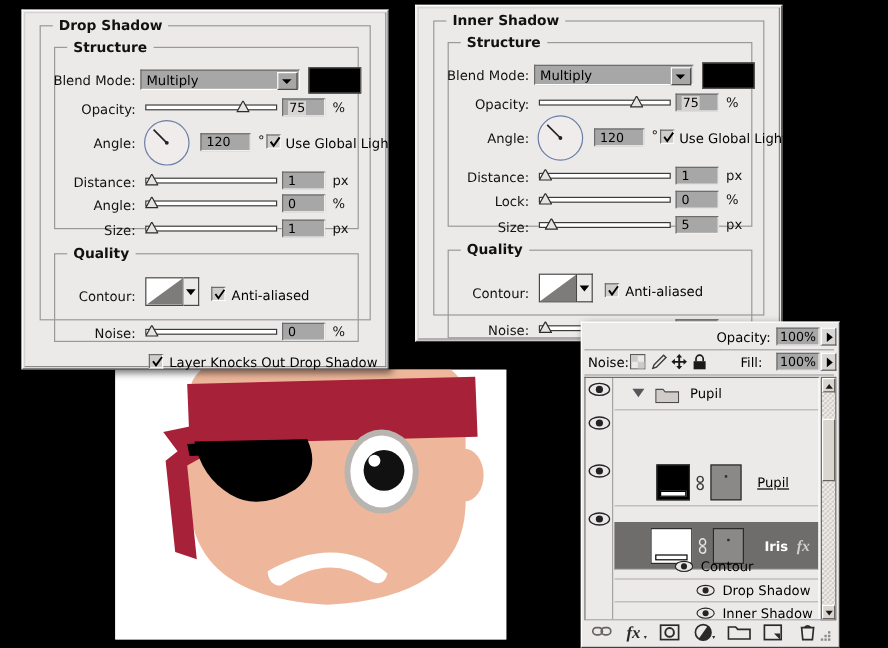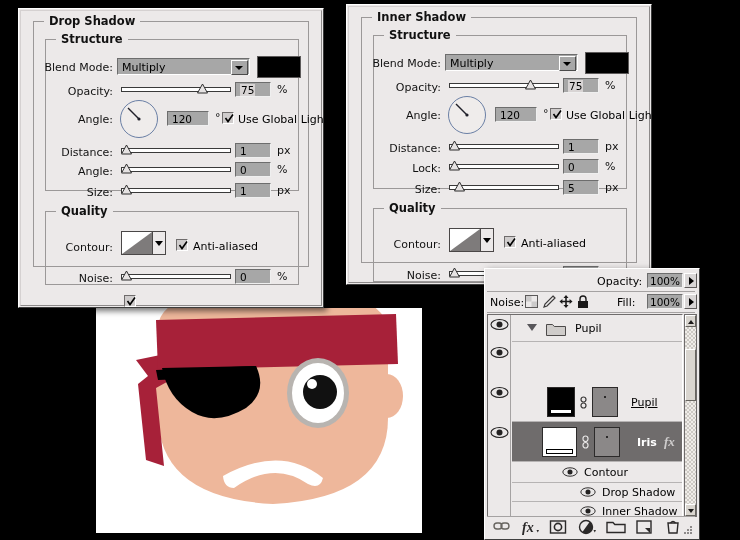--- a/index.html
+++ b/index.html
@@ -359,20 +359,21 @@
       <div class="numf" style="left:214px;top:258px;width:36px;">
         <span>0</span>
       </div>
       <span class="unit" style="left:256px;top:259px;">%</span>
 
       <div class="cbx" style="left:103px;top:284px;">
         <svg width="11" height="11">
             <path d="M1.5 5 L4 8.5 L9 1.5" stroke="#000" stroke-width="1.6" fill="none"></path>
           </svg>
       </div>
+      <span class="cbxlbl" style="left:120px;top:285px;">Layer Knocks Out Drop Shadow</span>
     </div>
   </div>
 
   <div class="psdlg" id="dlg-is" style="left:346px;top:4px;width:304px;height:279px;">
     <div class="inner">
 
       <div class="grp" style="left:12px;top:10px;width:274px;height:244px;">
         <span class="grp-lbl">Inner Shadow</span>
       </div>
 
@@ -596,21 +597,21 @@
               <rect x="2" y="1" width="5" height="5" rx="2.5" fill="none" stroke="#3a3838" stroke-width="1.2"></rect>
               <rect x="2" y="7" width="5" height="5" rx="2.5" fill="none" stroke="#3a3838" stroke-width="1.2"></rect>
             </svg>
         </span>
         <span class="thumb-box" style="left:80px;top:5px;width:26px;height:30px;background:#8b8888;">
           <span style="position:absolute;left:11px;top:8px;width:2px;height:2px;background:#2b2929;"></span>
         </span>
         <span class="name u" style="left:119px;top:14px;">Pupil</span>
       </div>
 
-      <div class="lrow sel" style="top:107px;height:40px;">
+      <div class="lrow sel" style="top:120px;height:40px;">
         <span class="thumb-box" style="left:30px;top:5px;width:35px;height:30px;background:#fff;">
           <span style="position:absolute;left:3px;bottom:2px;right:3px;height:5px;background:#fff;border:1px solid #000;box-sizing:border-box;"></span>
         </span>
         <span style="position:absolute;left:69px;top:13px;">
           <svg width="9" height="14" viewBox="0 0 9 14">
               <rect x="2" y="1" width="5" height="5.5" rx="2.5" fill="none" stroke="#e8e6e6" stroke-width="1.2"></rect>
               <rect x="2" y="7.5" width="5" height="5.5" rx="2.5" fill="none" stroke="#e8e6e6" stroke-width="1.2"></rect>
             </svg>
         </span>
         <span class="thumb-box" style="left:82px;top:5px;width:26px;height:30px;background:#8b8888;">

